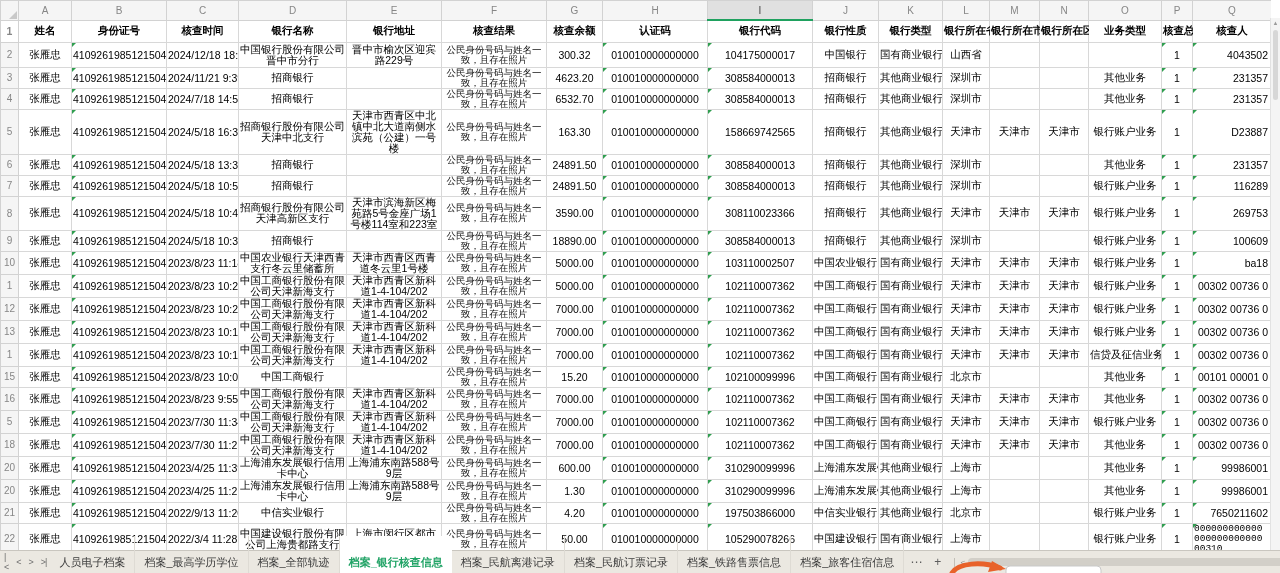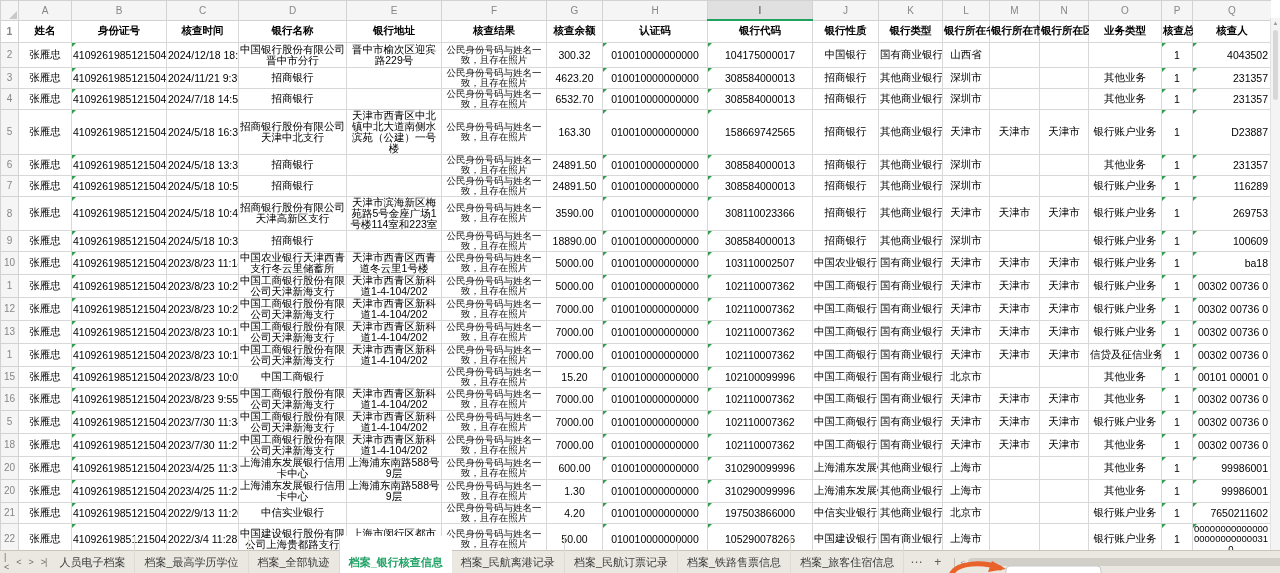--- a/index.html
+++ b/index.html
@@ -15,21 +15,21 @@
   tr.letters td.sel{background:#e0e0e0;border-bottom:2px solid #1fa15f;color:#444;}
   td.corner{background:#f2f2f2;}
   td.corner::after{content:"";position:absolute;right:1px;bottom:1px;width:0;height:0;
      border-bottom:8px solid #c9c9c9;border-left:8px solid transparent;}
   td.rn{background:#f5f5f5;color:#868686;font-size:10px;border-color:#d2d2d2;}
   tr.hdr td{font-weight:600;font-size:10.5px;overflow:visible;background:#fff;}
   tr.hdr{height:22px;}
   td.wrap{white-space:normal;line-height:11px;}
   td.c-result{white-space:normal;font-size:9.5px;line-height:10px;color:#111;}
   td.c-checker{text-align:right;padding-right:3px;}
-  td.wrapnum{white-space:normal;word-break:break-all;font-size:9.5px;line-height:10px;text-align:center;}
+  td.wrapnum{white-space:normal;word-break:break-all;font-size:9.5px;line-height:10px;text-align:left;font-family:Liberation Mono, monospace;}
   i.tri{position:absolute;left:0;top:0;width:0;height:0;display:block;
      border-top:4px solid #2f9e4f;border-right:4px solid transparent;}
 
   
   .vscroll{position:absolute;right:0;top:18px;width:9px;height:533px;background:#f4f4f4;
      border-left:1px solid #e2e2e2;display:flex;flex-direction:column;align-items:center;}
   .vscroll .arr{color:#9a9a9a;font-size:6px;line-height:10px;}
   .vscroll .thumb{width:5px;height:70px;background:#d7d7d7;border-radius:3px;margin-top:2px;}
 
   

